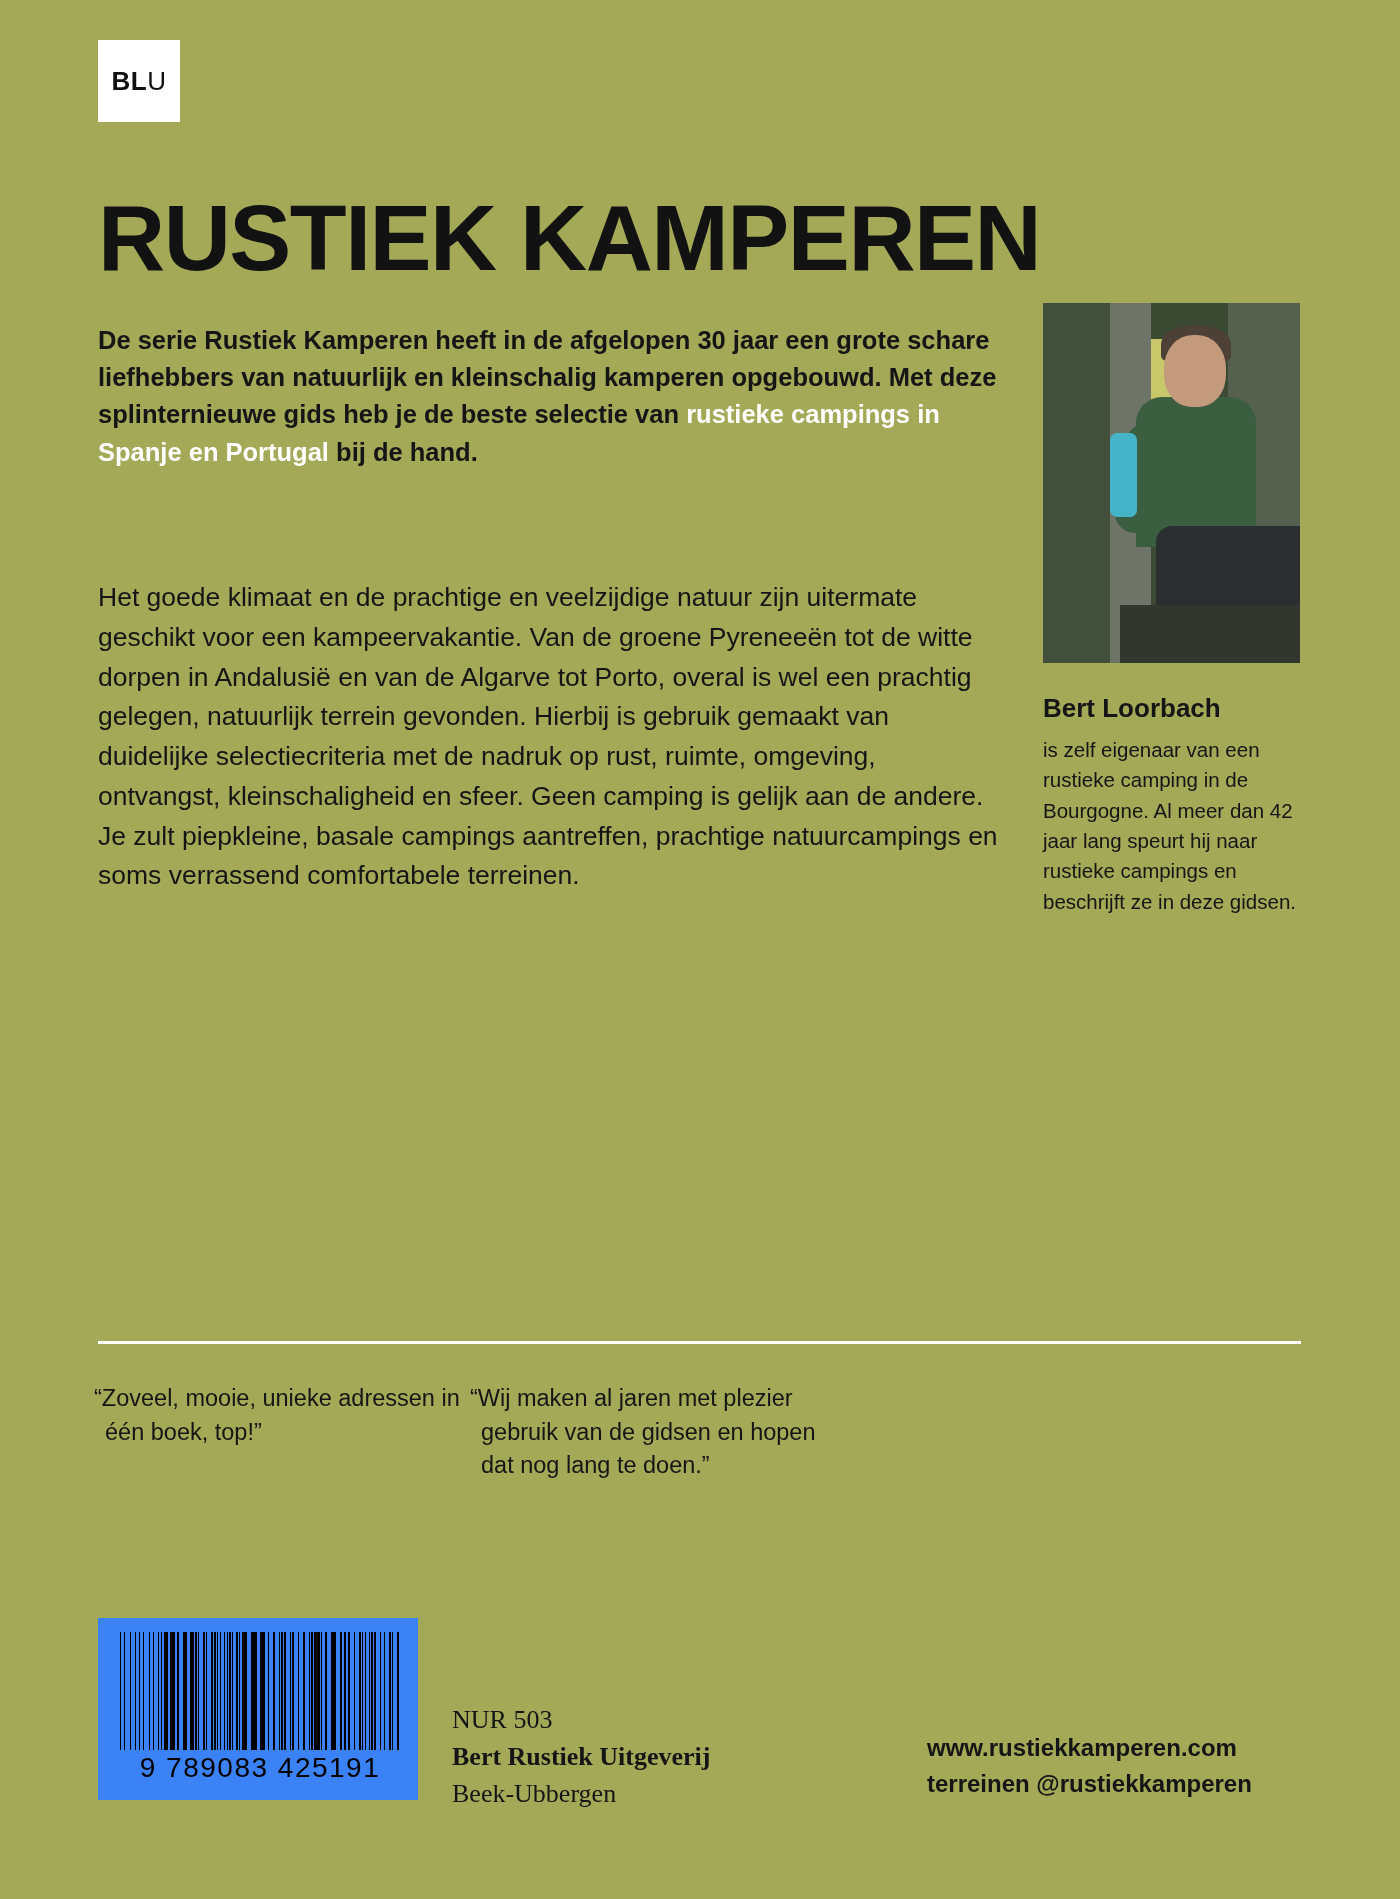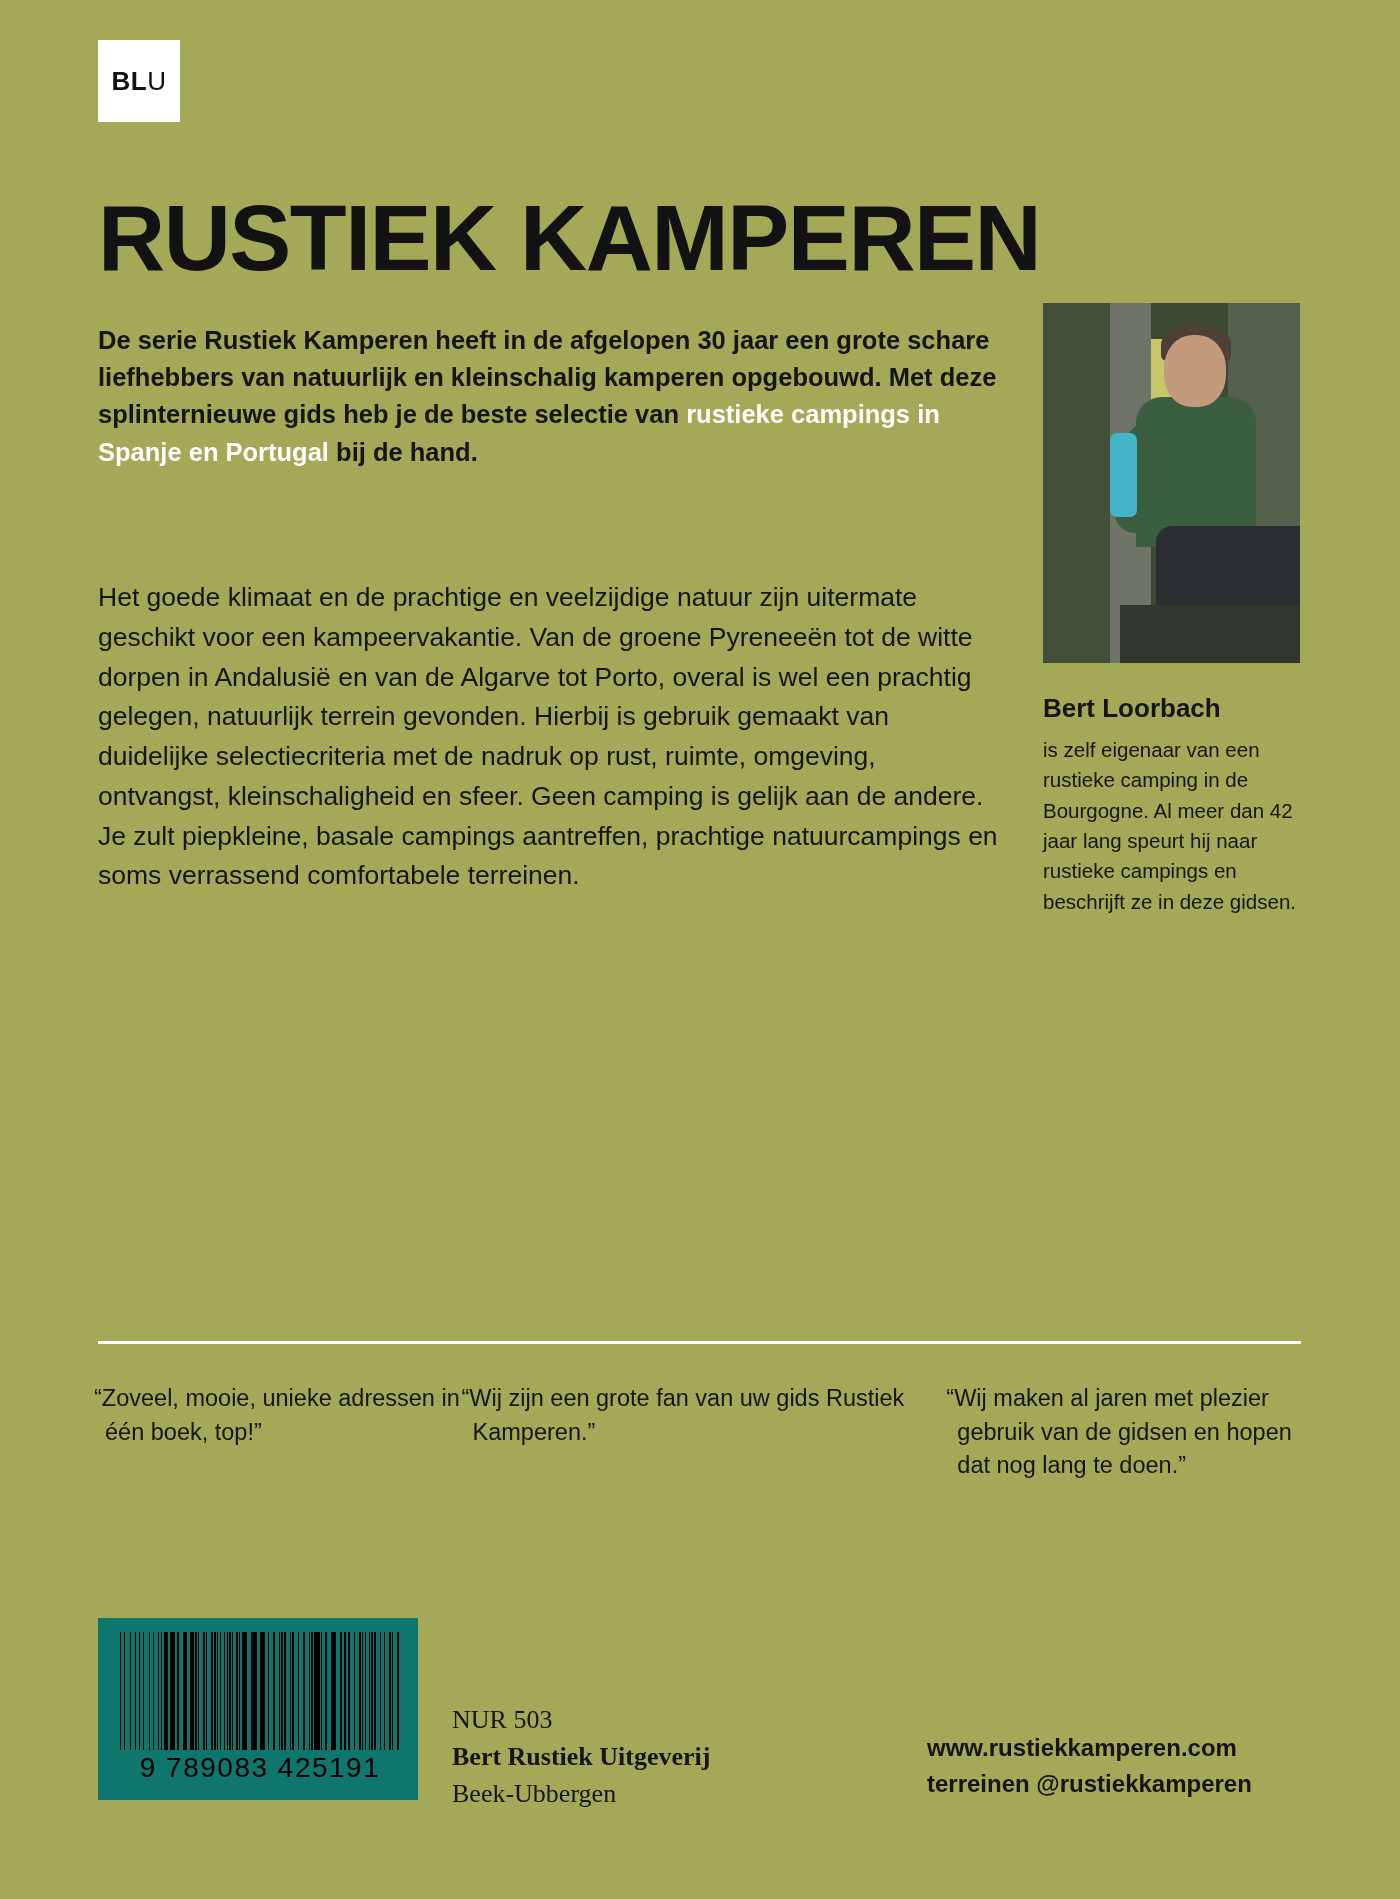--- a/index.html
+++ b/index.html
@@ -147,21 +147,21 @@
   .quote.q2 { width: 485px; }
   .quote.q3 { width: 360px; }
 
   
   .barcode-box {
     position: absolute;
     left: 98px;
     top: 1618px;
     width: 320px;
     height: 182px;
-    background: #0f766e;
+    background: #3b82f6;
     padding: 0;
   }
   .barcode-bars {
     position: absolute;
     left: 22px;
     top: 14px;
     width: 278px;
     height: 118px;
     display: flex;
     align-items: stretch;
@@ -251,21 +251,20 @@
   <div class="ph-chair"></div>
 </div>
 
 <div class="author-name">Bert Loorbach</div>
 <div class="author-bio">is zelf eigenaar van een rustieke camping in de Bourgogne. Al meer dan 42 jaar lang speurt hij naar rustieke campings en beschrijft ze in deze gidsen.</div>
 
 <div class="divider"></div>
 
 <div class="quotes">
   <div class="quote q1">“Zoveel, mooie, unieke adressen in één boek, top!”</div>
-  <div class="quote q2">“Wij zijn een grote fan van uw gids Rustiek Kamperen.”</div>
   <div class="quote q3">“Wij maken al jaren met plezier gebruik van de gidsen en hopen dat nog lang te doen.”</div>
 </div>
 
 <div class="barcode-box">
   <div class="barcode-bars" id="barcode-bars">
       <i style="width: 2.1px;"></i>
       <i style="width: 4px; background: transparent;"></i>
       <i style="width: 2.1px;"></i>
       <i style="width: 6px; background: transparent;"></i>
       <i style="width: 2.1px;"></i>

